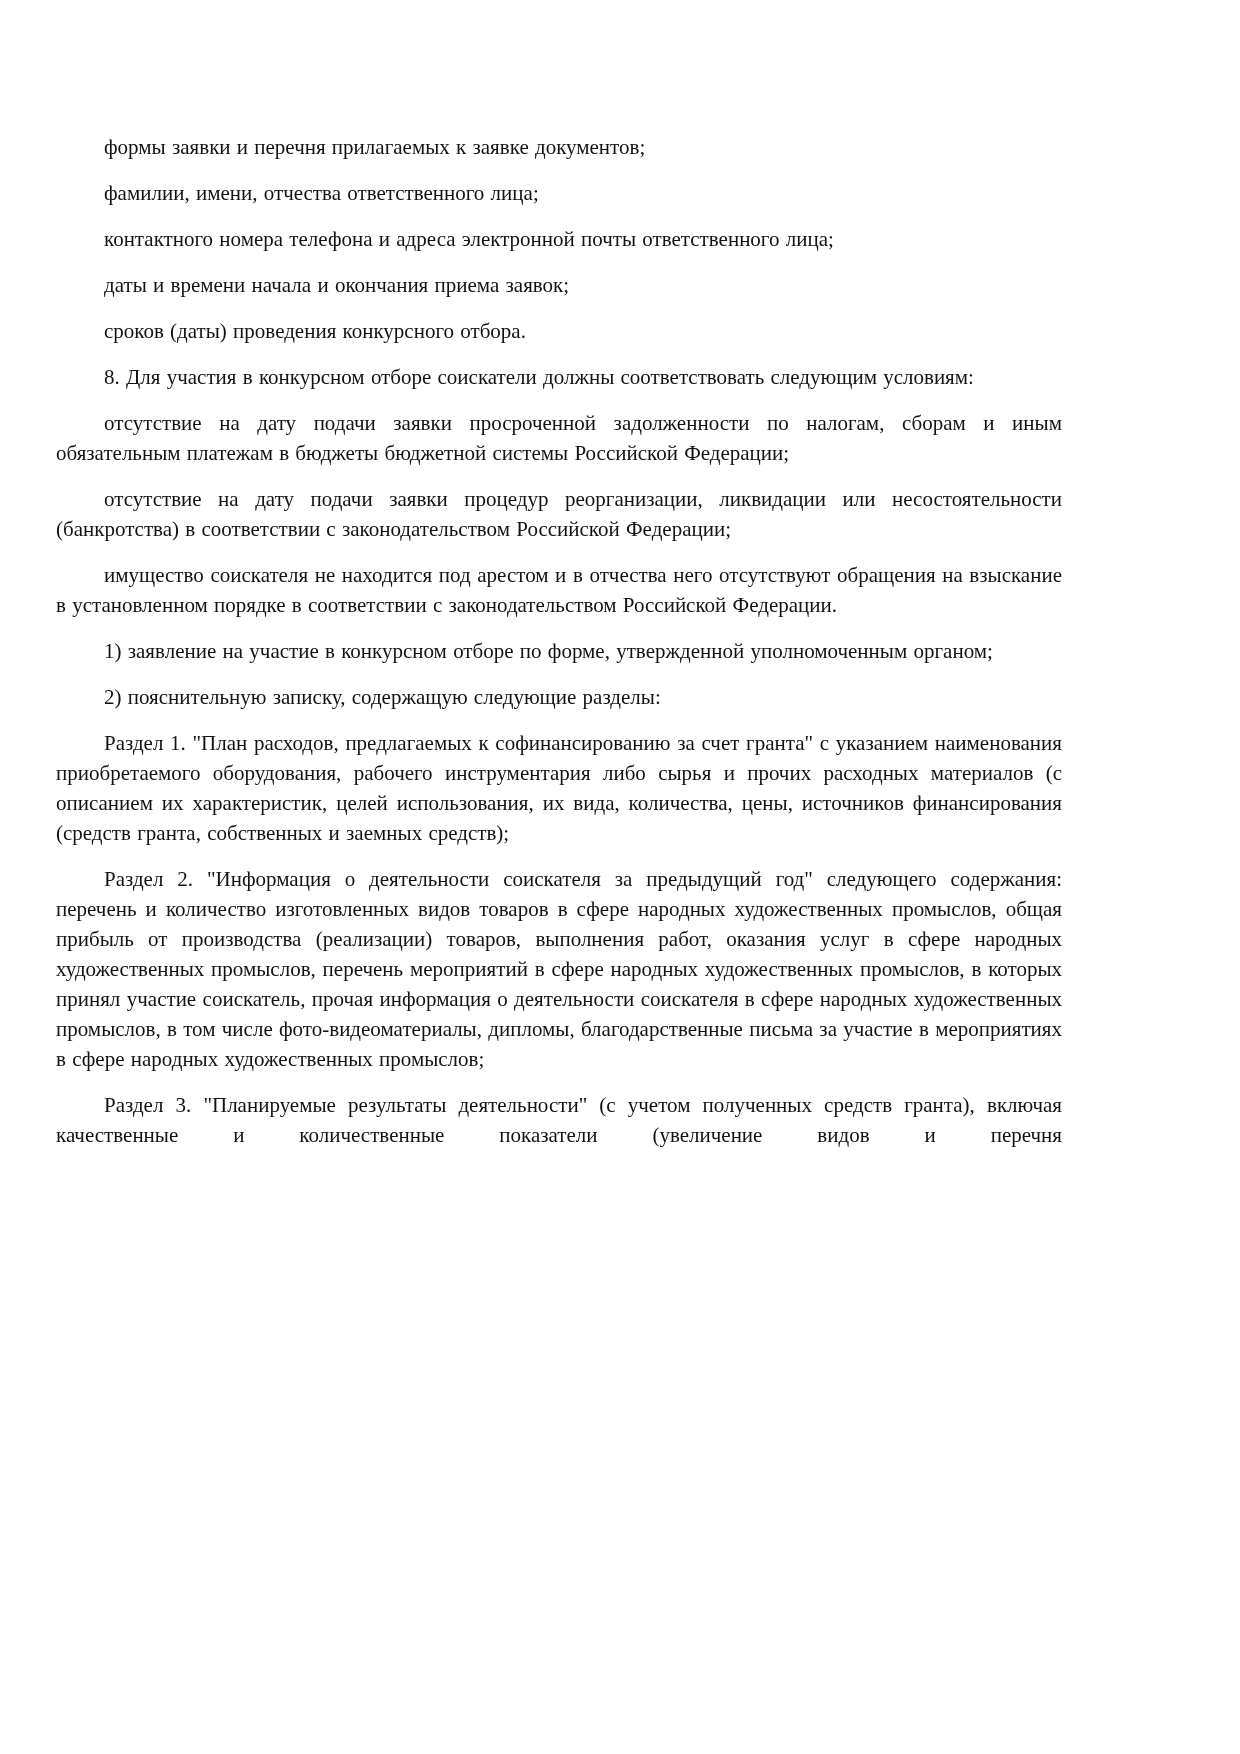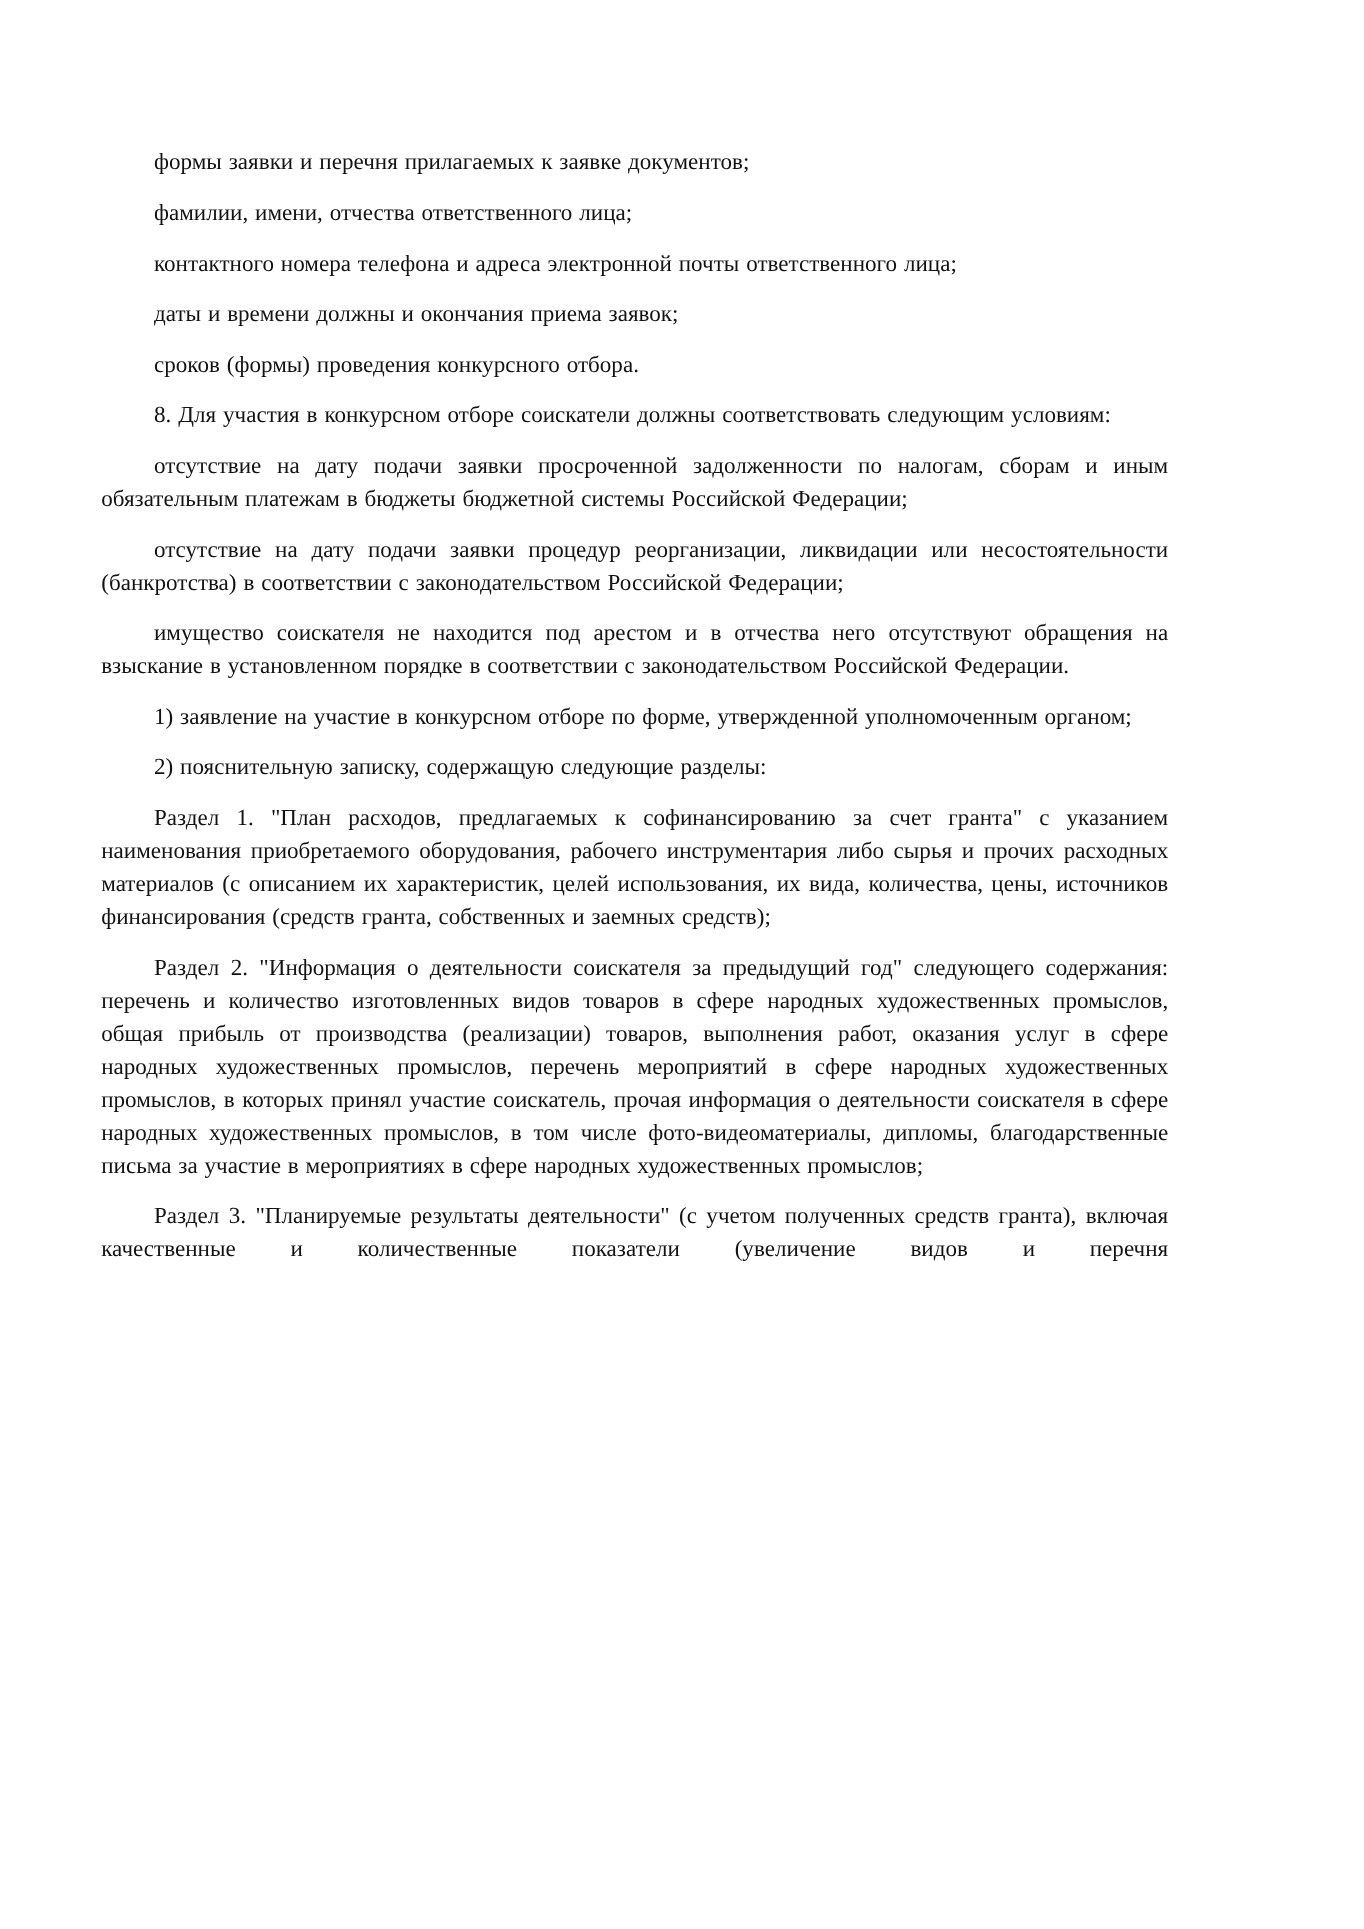--- a/index.html
+++ b/index.html
@@ -6,21 +6,21 @@
     margin: 0;
     padding: 0;
     background: #ffffff;
   }
   .page {
     position: relative;
     width: 1240px;
     height: 1754px;
     background: #ffffff;
     box-sizing: border-box;
-    padding: 132px 178px 60px 92px;
+    padding: 132px 178px 60px 56px;
     font-family: "Liberation Serif", "DejaVu Serif", serif;
     font-size: 21px;
     line-height: 30px;
     color: #121212;
   }
   .page p {
     margin: 0 0 16px 0;
     padding: 0;
     text-align: justify;
     text-indent: 48px;
@@ -30,22 +30,22 @@
     text-align-last: justify;
   }
 </style>
 </head>
 <body>
 
 <div class="page">
   <p>формы заявки и перечня прилагаемых к заявке документов;</p>
   <p>фамилии, имени, отчества ответственного лица;</p>
   <p>контактного номера телефона и адреса электронной почты ответственного лица;</p>
-  <p>даты и времени должны и окончания приема заявок;</p>
-  <p>сроков (формы) проведения конкурсного отбора.</p>
+  <p>даты и времени начала и окончания приема заявок;</p>
+  <p>сроков (даты) проведения конкурсного отбора.</p>
   <p>8. Для участия в конкурсном отборе соискатели должны соответствовать следующим условиям:</p>
   <p>отсутствие на дату подачи заявки просроченной задолженности по налогам, сборам и иным обязательным платежам в бюджеты бюджетной системы Российской Федерации;</p>
   <p>отсутствие на дату подачи заявки процедур реорганизации, ликвидации или несостоятельности (банкротства) в соответствии с законодательством Российской Федерации;</p>
   <p>имущество соискателя не находится под арестом и в отчества него отсутствуют обращения на взыскание в установленном порядке в соответствии с законодательством Российской Федерации.</p>
   <p>1) заявление на участие в конкурсном отборе по форме, утвержденной уполномоченным органом;</p>
   <p>2) пояснительную записку, содержащую следующие разделы:</p>
   <p>Раздел 1. "План расходов, предлагаемых к софинансированию за счет гранта" с указанием наименования приобретаемого оборудования, рабочего инструментария либо сырья и прочих расходных материалов (с описанием их характеристик, целей использования, их вида, количества, цены, источников финансирования (средств гранта, собственных и заемных средств);</p>
   <p>Раздел 2. "Информация о деятельности соискателя за предыдущий год" следующего содержания: перечень и количество изготовленных видов товаров в сфере народных художественных промыслов, общая прибыль от производства (реализации) товаров, выполнения работ, оказания услуг в сфере народных художественных промыслов, перечень мероприятий в сфере народных художественных промыслов, в которых принял участие соискатель, прочая информация о деятельности соискателя в сфере народных художественных промыслов, в том числе фото-видеоматериалы, дипломы, благодарственные письма за участие в мероприятиях в сфере народных художественных промыслов;</p>
   <p class="justify-last">Раздел 3. "Планируемые результаты деятельности" (с учетом полученных средств гранта), включая качественные и количественные показатели (увеличение видов и перечня</p>
 </div>

